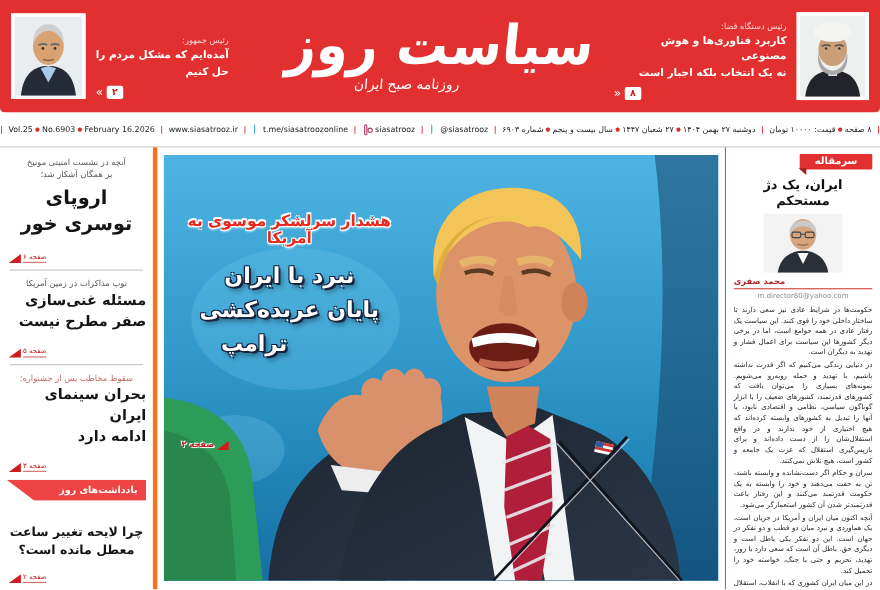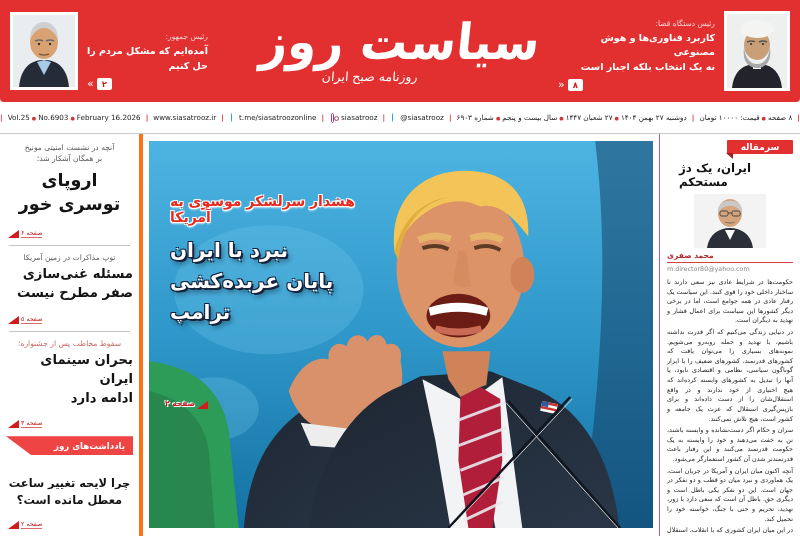--- a/index.html
+++ b/index.html
@@ -69,45 +69,45 @@
   .tri{width:0;height:0;border-bottom:8px solid #cf1d1d;border-left:11px solid transparent;}
   .hr{border:none;border-top:1px solid #c4c4c4;margin:6px 3px;}
   .notes-banner{background:#ef4444;color:#fff;font-size:8.6px;font-weight:bold;
         height:19px;display:flex;align-items:center;justify-content:flex-start;
         padding:0 8px 0 0;margin:7px 0 20px;
         clip-path:polygon(0 0,100% 0,100% 100%,20% 100%);}
 
   
   .photo-wrap{position:relative;width:100%;height:100%;overflow:hidden;background:#2f97c9;}
   .photo-wrap > svg{position:absolute;inset:0;width:100%;height:100%;}
-  .lead-overlay{position:absolute;top:52px;left:21px;width:208px;direction:rtl;
-                text-align:left;}
+  .lead-overlay{position:absolute;top:52px;left:10px;width:208px;direction:rtl;
+                text-align:center;}
   .lead-kicker{font-size:14px;font-weight:bold;color:#e8291d;margin-bottom:10px;
       text-shadow:1px 1px 0 #fff,-1px 1px 0 #fff,1px -1px 0 #fff,-1px -1px 0 #fff,
                   0 2px 2px rgba(255,255,255,.8);}
   .lead-line{font-size:20px;font-weight:bold;color:#fff;line-height:1.55;
       text-shadow:2px 2px 0 #16233f,-1px -1px 0 #16233f,1px -1px 0 #16233f,
                   -1px 1px 0 #16233f,3px 4px 5px rgba(0,0,0,.45);}
   .lead-line.l3{margin-right:64px;}
   .lead-pm{position:absolute;left:16px;top:258px;display:flex;align-items:flex-end;gap:2px;}
   .lead-pm .pm-text{font-size:7.5px;font-weight:bold;color:#c4161c;border-bottom:none;
       text-shadow:0 0 2px #fff,1px 1px 0 #fff,-1px -1px 0 #fff;}
 
   
   .ed-banner{background:#e23030;color:#fff;font-size:9px;font-weight:bold;width:66px;
       height:14px;display:flex;align-items:center;justify-content:center;
       margin:0 0 2px auto;position:relative;border-radius:1px;}
   .ed-banner::after{content:"";position:absolute;left:-1px;bottom:-5px;width:0;height:0;
       border-top:6px solid #a81d1d;border-left:7px solid transparent;}
-  .ed-title{font-size:11.8px;font-weight:bold;color:#111;text-align:left;margin:7px 12px 5px;}
+  .ed-title{font-size:11.8px;font-weight:bold;color:#111;text-align:center;margin:7px 12px 5px;}
   .ed-photo{display:block;margin:0 auto;line-height:0;text-align:center;}
   .ed-author{font-size:7.6px;font-weight:bold;color:#b3262a;text-align:left;
       margin-top:3px;padding-right:14px;}
   .ed-rule{border:none;border-top:1px solid #d24040;margin:2px 0 2px;}
-  .ed-email{font-size:6.4px;color:#8a8a8a;direction:ltr;margin-bottom:5px;}
+  .ed-email{font-size:6.4px;color:#8a8a8a;text-align:center;direction:ltr;margin-bottom:5px;}
   .ed-body p{font-size:6.4px;line-height:1.5;color:#222;text-align:justify;margin:0 0 2px;}
 </style>
 </head>
 <body>
 
 <div class="page">
 
   <div class="header">
 
     <div class="h-side h-left">

